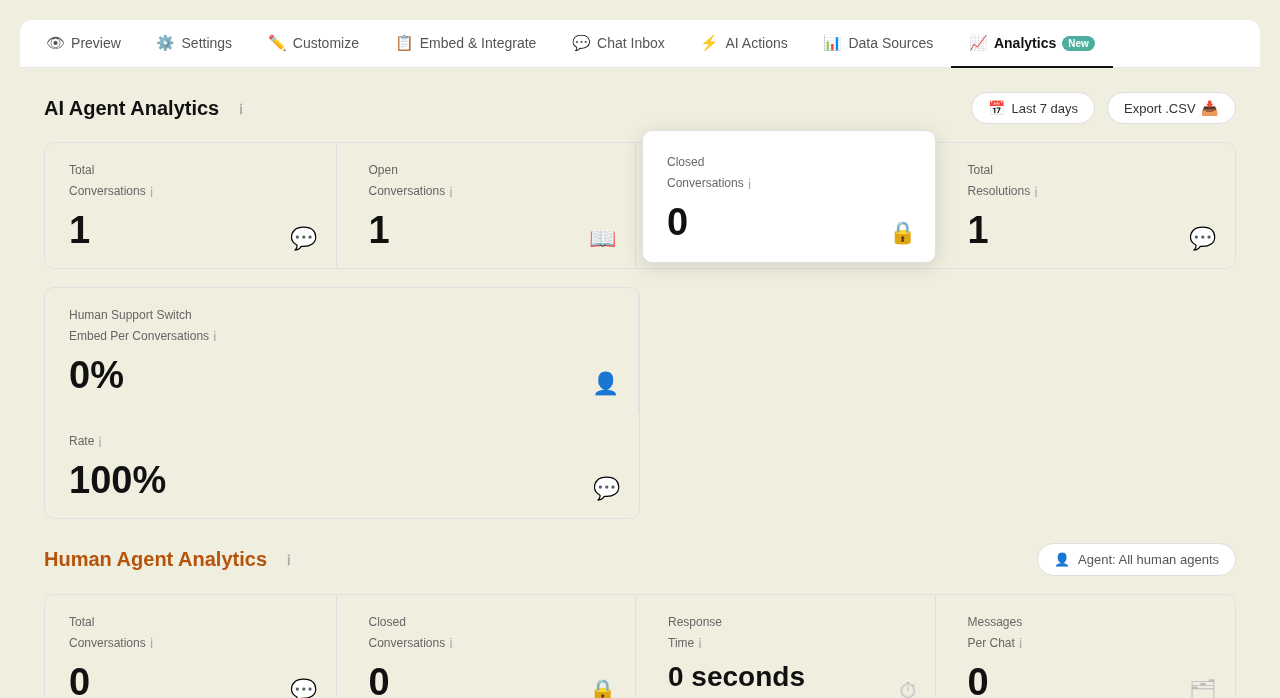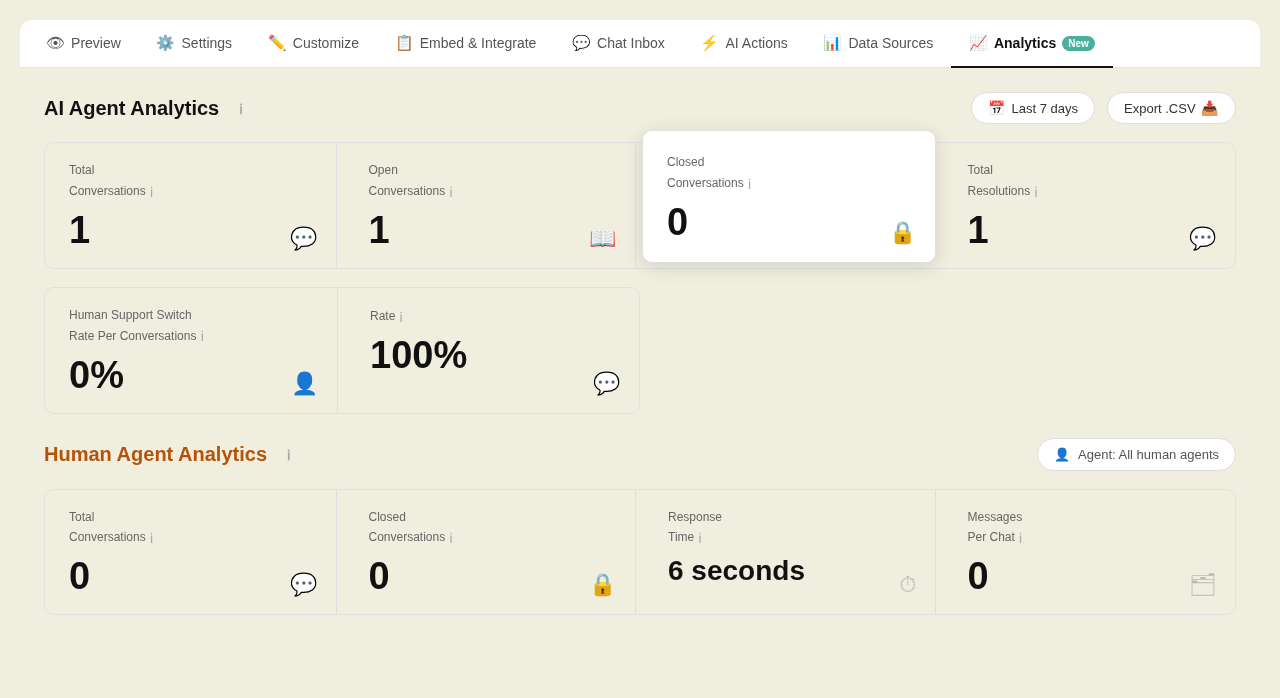--- a/index.html
+++ b/index.html
@@ -134,22 +134,22 @@
     .stat-icon {
       position: absolute;
       bottom: 16px;
       right: 18px;
       font-size: 22px;
       color: #bbb;
     }
     
     .stats-grid-2col {
       display: grid;
-      grid-template-columns: repeat(2, 1fr);
-      gap: 8px;
+      grid-template-columns: repeat(1, 1fr);
+      gap: 0;
       border: 1px solid #e0e0e0;
       border-radius: 10px;
       overflow: hidden;
       background: #f0eedf;
       margin-bottom: 24px;
       width: 50%;
     }
     .stat-card-2 {
       background: #f0eedf;
       padding: 20px 24px 16px;
@@ -313,21 +313,21 @@
         <span class="stat-icon">🔒</span>
       </div>
     </div>
 
     <div class="stats-grid-2col">
       <div class="stat-card-2">
         <div class="stat-label">
           <span>Human Support Switch</span>
         </div>
         <div class="stat-label">
-          <span>Rate Per Conversations</span>
+          <span>Embed Per Conversations</span>
           <span class="info-icon">ℹ</span>
         </div>
         <div class="stat-value">0%</div>
         <span class="stat-icon">👤</span>
       </div>
       <div class="stat-card-2">
         <div class="stat-label">
           <span>Rate</span>
           <span class="info-icon">ℹ</span>
         </div>
@@ -373,21 +373,21 @@
         <span class="stat-icon">🔒</span>
       </div>
       <div class="stat-card">
         <div class="stat-label">
           <span>Response</span>
         </div>
         <div class="stat-label">
           <span>Time</span>
           <span class="info-icon">ℹ</span>
         </div>
-        <div class="stat-value" style="font-size:28px;">6 seconds</div>
+        <div class="stat-value" style="font-size:28px;">0 seconds</div>
         <span class="stat-icon">⏱</span>
       </div>
       <div class="stat-card">
         <div class="stat-label">
           <span>Messages</span>
         </div>
         <div class="stat-label">
           <span>Per Chat</span>
           <span class="info-icon">ℹ</span>
         </div>

